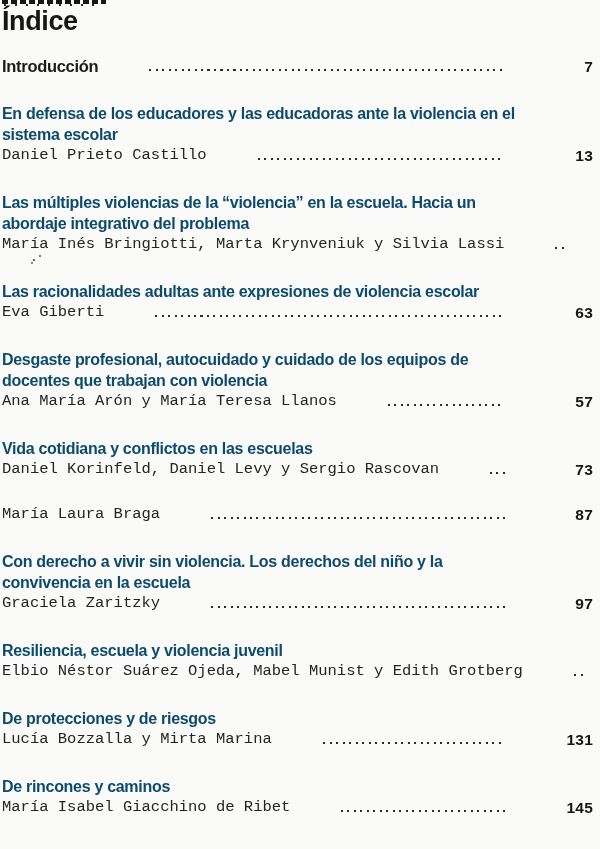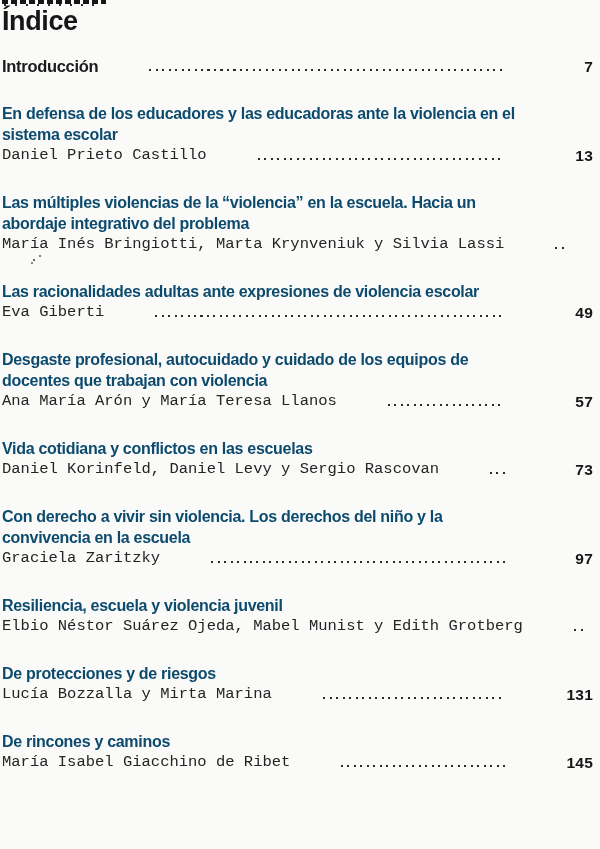--- a/index.html
+++ b/index.html
@@ -141,41 +141,46 @@
           <span class="author">María Inés Bringiotti, Marta Krynveniuk y Silvia Lassi</span>
           <span class="leader"></span>
           <span class="pagenum">25</span>
         </div>
       </div>
       <div class="entry">
         <div class="entry-title">Las racionalidades adultas ante expresiones de violencia escolar</div>
         <div class="entry-row">
           <span class="author">Eva Giberti</span>
           <span class="leader"></span>
-          <span class="pagenum">49</span>
+          <span class="pagenum">63</span>
         </div>
       </div>
       <div class="entry">
         <div class="entry-title">Desgaste profesional, autocuidado y cuidado de los equipos de
 docentes que trabajan con violencia</div>
         <div class="entry-row">
           <span class="author">Ana María Arón y María Teresa Llanos</span>
           <span class="leader"></span>
           <span class="pagenum">57</span>
         </div>
       </div>
       <div class="entry">
         <div class="entry-title">Vida cotidiana y conflictos en las escuelas</div>
         <div class="entry-row">
           <span class="author">Daniel Korinfeld, Daniel Levy y Sergio Rascovan</span>
           <span class="leader"></span>
           <span class="pagenum">73</span>
         </div>
       </div>
       <div class="entry">
+        <div class="entry-row">
+          <span class="author">María Laura Braga</span>
+          <span class="leader"></span>
+          <span class="pagenum">87</span>
+        </div>
       </div>
       <div class="entry">
         <div class="entry-title">Con derecho a vivir sin violencia. Los derechos del niño y la
 convivencia en la escuela</div>
         <div class="entry-row">
           <span class="author">Graciela Zaritzky</span>
           <span class="leader"></span>
           <span class="pagenum">97</span>
         </div>
       </div>

